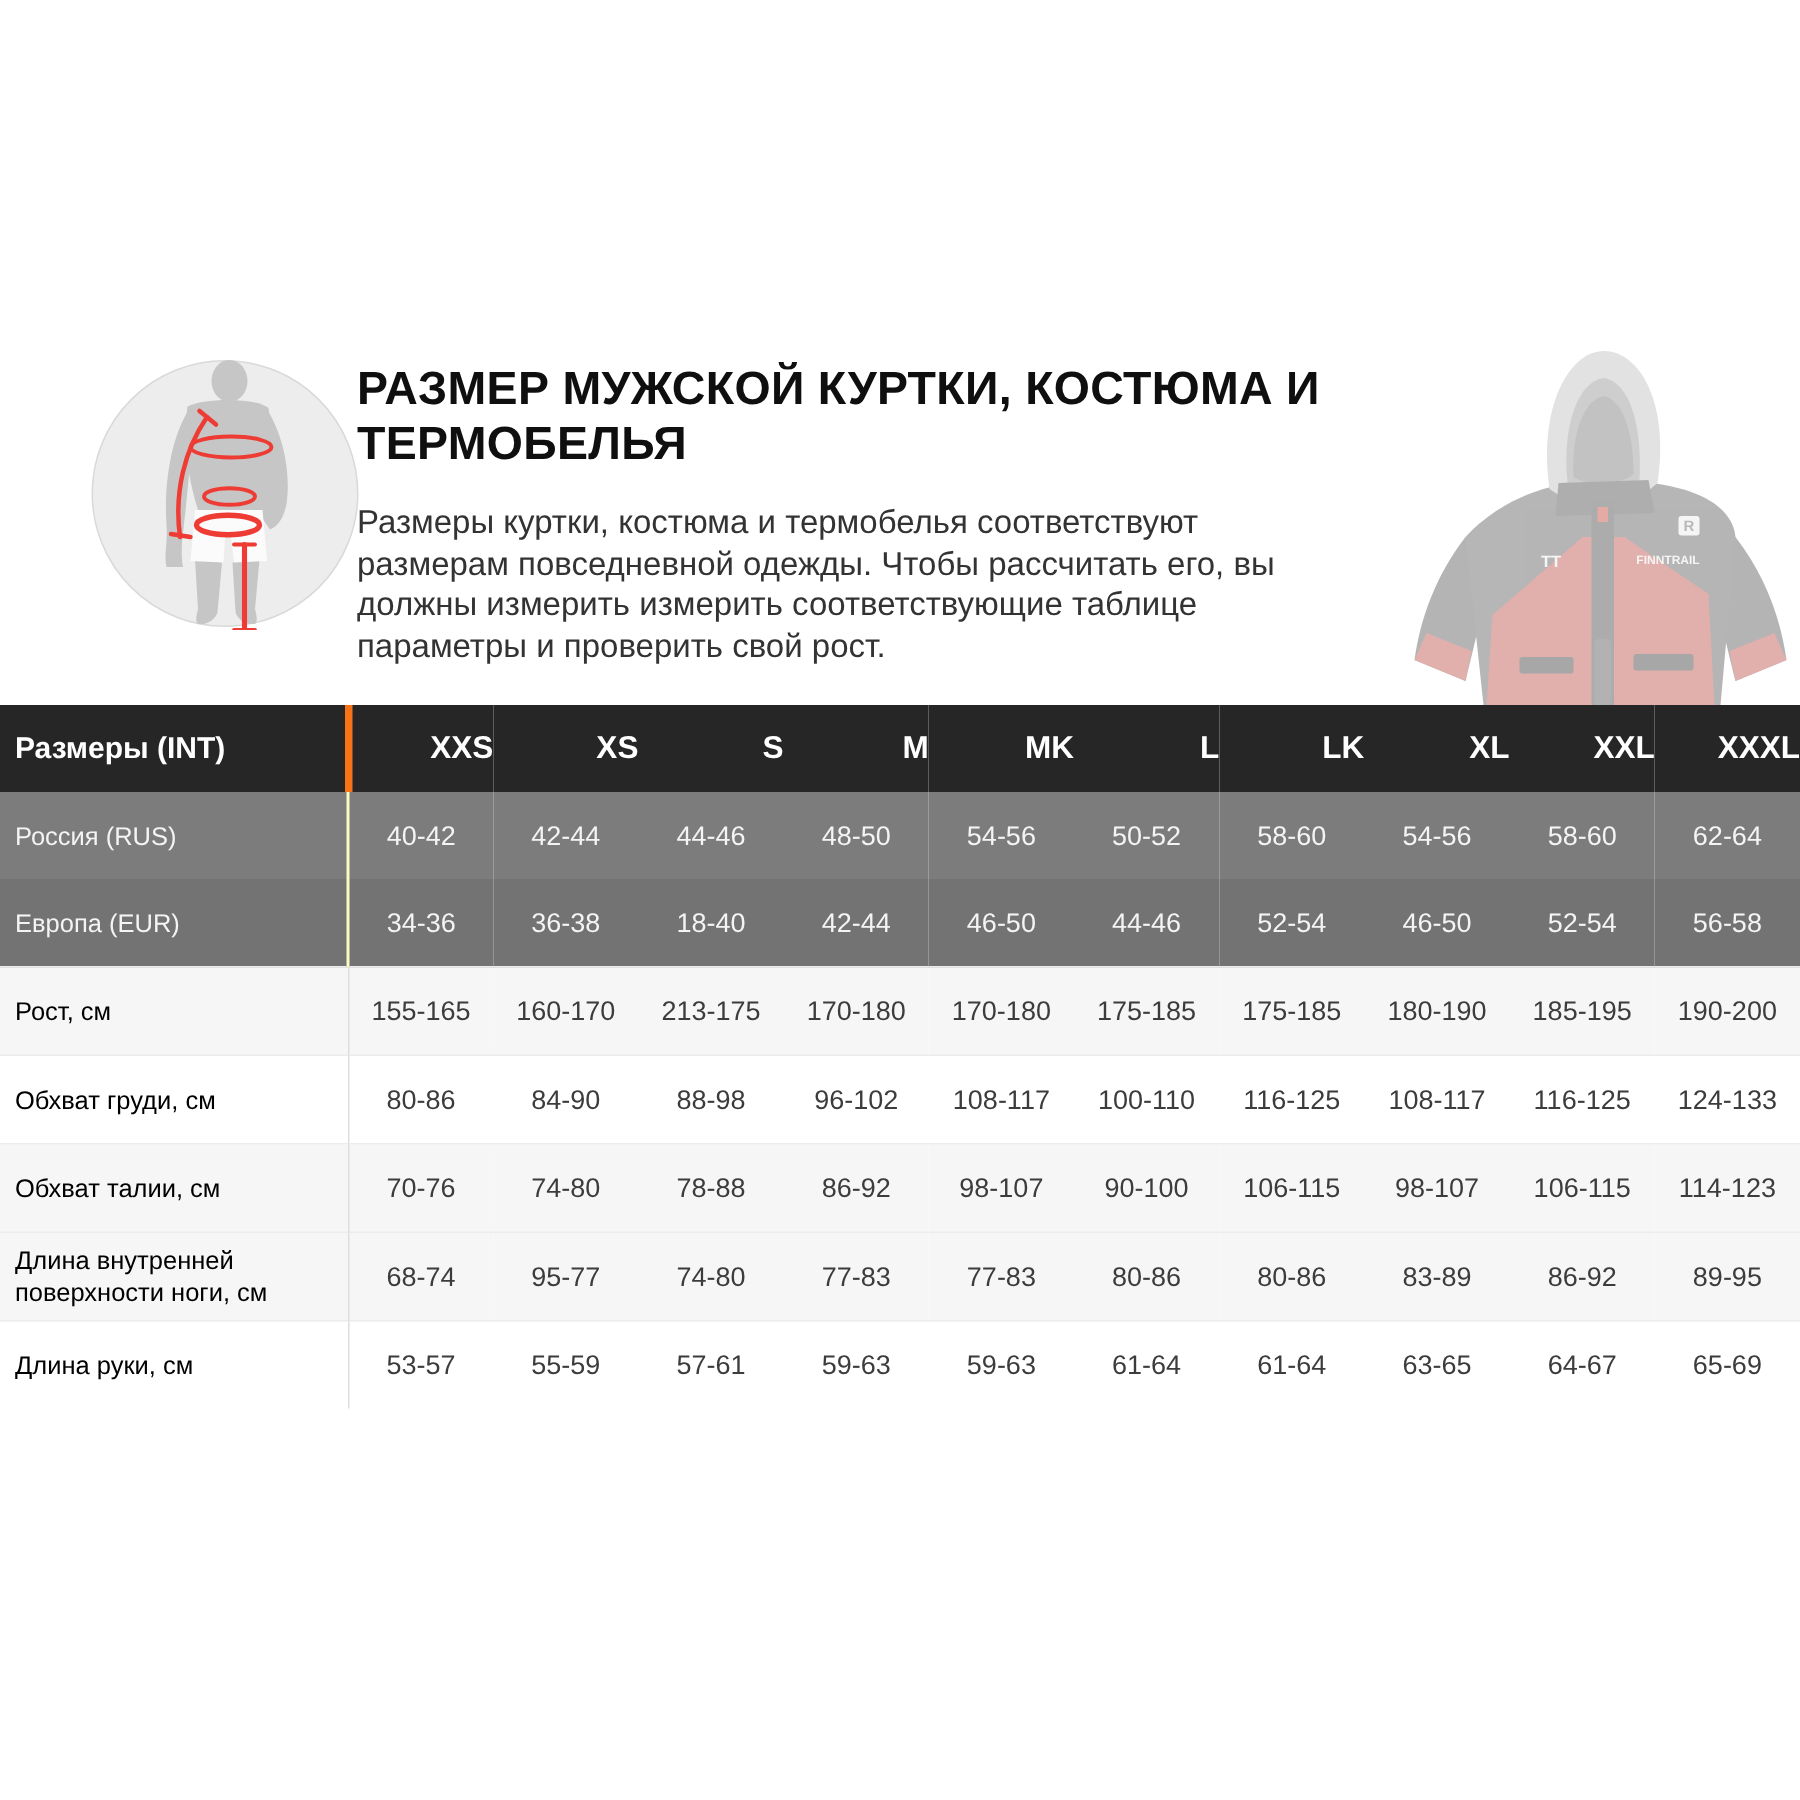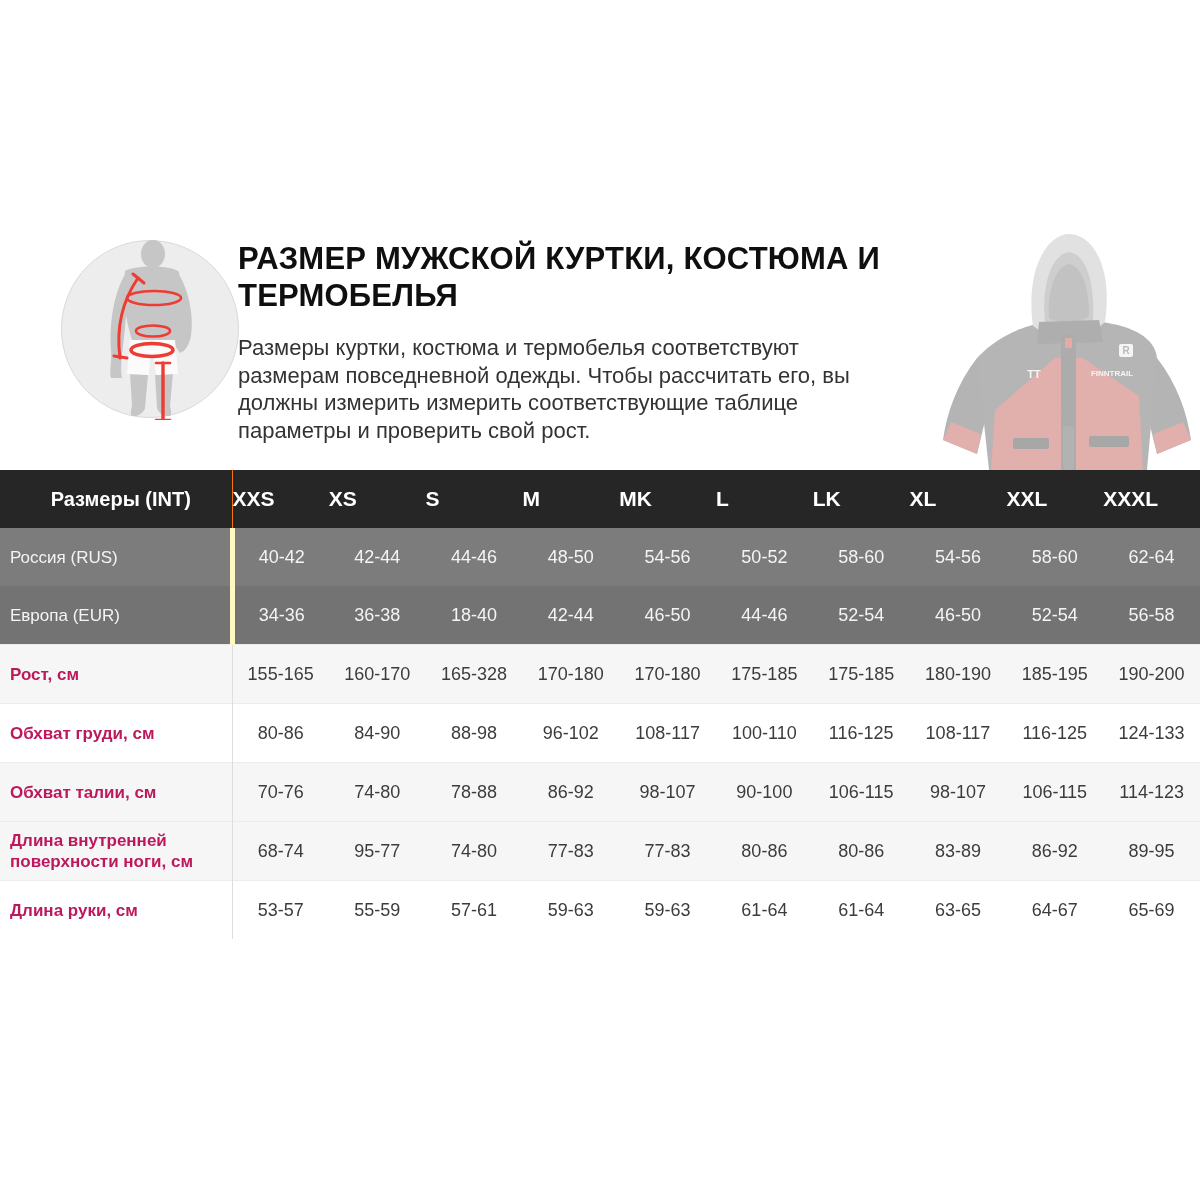--- a/index.html
+++ b/index.html
@@ -17,37 +17,37 @@
   .intro-desc{margin:0;font-size:22px;line-height:27.5px;color:#333;width:660px;}
   .jacket-img{position:absolute;left:933px;top:226px;width:267px;height:244px;}
   
   .size-table{
     position:absolute;left:0;top:470px;width:1200px;
     border-collapse:collapse;table-layout:fixed;
   }
   .size-table col.c-label{width:232px;}
   .size-table th,.size-table td{padding:0;height:58px;vertical-align:middle;}
   .size-table thead th{
-    background:#262626;color:#ffffff;font-weight:bold;font-size:21px;text-align:left;
+    background:#262626;color:#ffffff;font-weight:bold;font-size:21px;text-align:right;
   }
   .size-table thead th.label{
-    text-align:center;padding-left:10px;font-size:20px;border-right:1px solid #f97316;
+    text-align:left;padding-left:10px;font-size:20px;border-right:5px solid #f97316;
   }
   tr.row-rus{background:#7c7c7c;}
   tr.row-eur{background:#737373;}
   tr.row-rus td,tr.row-eur td{color:#f4f4f4;}
-  tr.row-rus td.label,tr.row-eur td.label{border-right:5px solid #fef9c3;}
+  tr.row-rus td.label,tr.row-eur td.label{border-right:2px solid #fef9c3;}
   tr.row-shade{background:#f6f6f6;}
   tr.row-plain{background:#ffffff;}
   tr.row-shade td,tr.row-plain td{border-top:1px solid #ececec;color:#3c3c3c;}
   tr.row-shade td.label,tr.row-plain td.label{border-right:1px solid #dedede;}
   .size-table td.label{
     text-align:left;padding-left:10px;font-size:17px;line-height:21px;
   }
-  tr.row-shade td.label,tr.row-plain td.label{font-weight:bold;color:#be185d;padding-right:14px;}
+  tr.row-shade td.label,tr.row-plain td.label{font-weight:normal;color:#000000;padding-right:14px;}
   tr.row-rus td.label,tr.row-eur td.label{font-size:17px;font-weight:normal;}
   .size-table td.value{text-align:center;font-size:18px;}
 </style>
 </head>
 <body>
 
 <div class="page">
 
   <div class="measure-icon">
     <svg width="180" height="182" viewBox="0 0 180 182">
@@ -166,21 +166,21 @@
           <td class="value">44-46</td>
           <td class="value">52-54</td>
           <td class="value">46-50</td>
           <td class="value">52-54</td>
           <td class="value">56-58</td>
         </tr>
         <tr class="row-shade">
           <td class="label">Рост, см</td>
           <td class="value">155-165</td>
           <td class="value">160-170</td>
-          <td class="value">165-328</td>
+          <td class="value">213-175</td>
           <td class="value">170-180</td>
           <td class="value">170-180</td>
           <td class="value">175-185</td>
           <td class="value">175-185</td>
           <td class="value">180-190</td>
           <td class="value">185-195</td>
           <td class="value">190-200</td>
         </tr>
         <tr class="row-plain">
           <td class="label">Обхват груди, см</td>

